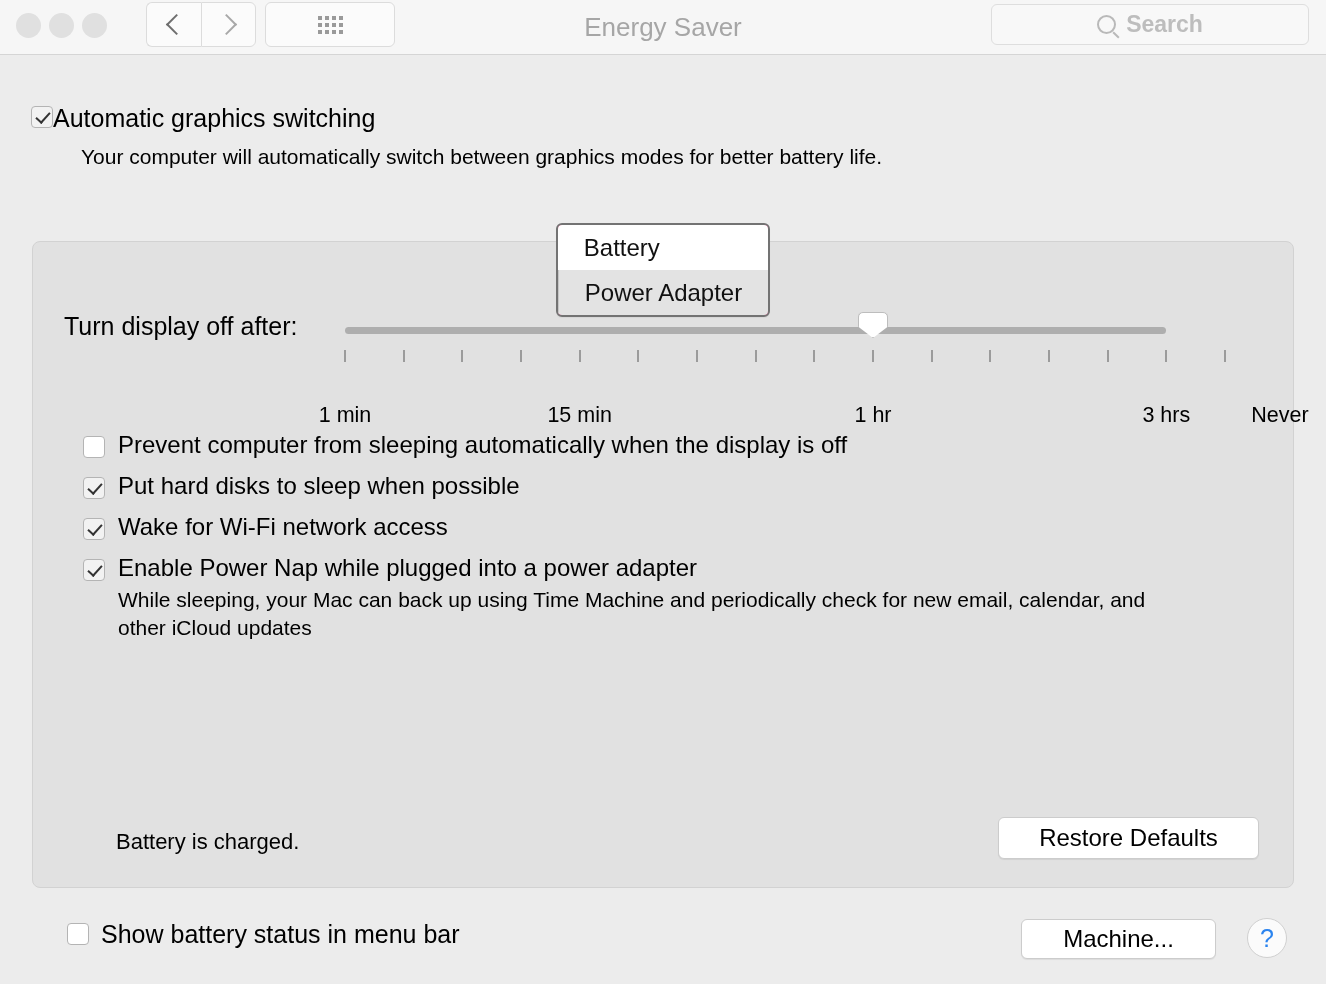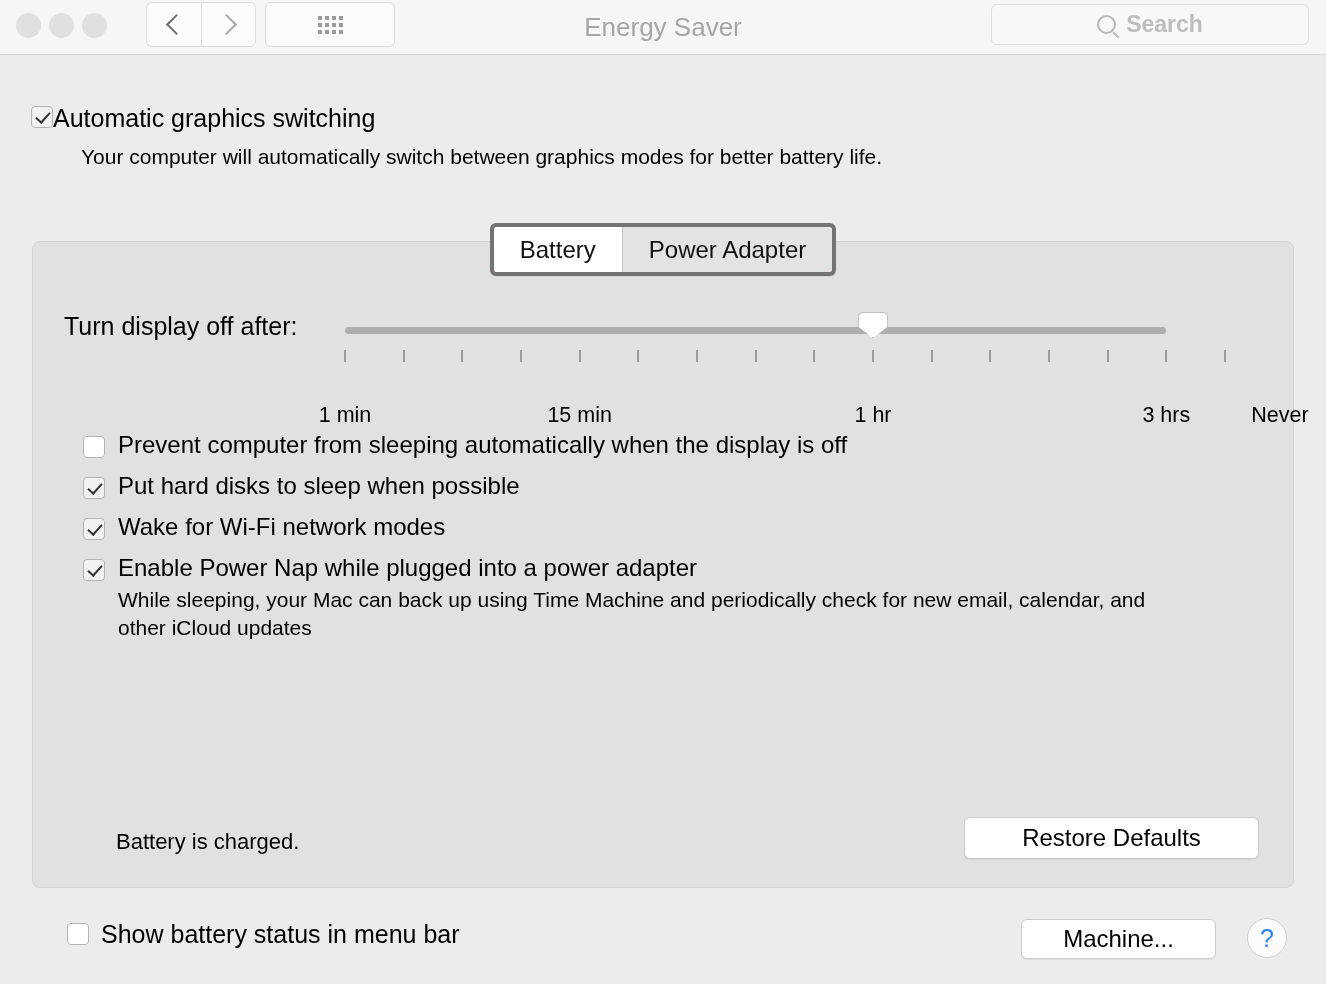--- a/index.html
+++ b/index.html
@@ -160,25 +160,26 @@
   .tab-bar {
     position: absolute;
     left: 0; top: 223px;
     width: 1326px;
     display: flex;
     justify-content: center;
     z-index: 3;
   }
   .tab-seg {
     display: flex;
-    border: 4px solid #737373;
+    border: 2px solid #737373;
     border-radius: 6px;
     overflow: hidden;
     background: #be185d;
     box-shadow: 0 1px 1px rgba(0,0,0,0.05);
+    flex-direction: column;
   }
   .tab {
     padding: 8px 26px;
     font-size: 24px;
     background: #e3e3e3;
     color: #111;
     line-height: 29px;
   }
   .tab.active { background: #fff; }
   .tab + .tab { border-left: 1px solid #c6c6c6; }
@@ -278,21 +279,21 @@
     background: #fff;
     border: 1px solid #ccc;
     border-radius: 6px;
     font-family: "Liberation Sans", sans-serif;
     color: #000;
     box-shadow: 0 1px 1px rgba(0,0,0,0.07);
   }
   .restore-btn {
     position: absolute;
     right: 34px; top: 575px;
-    width: 295px; height: 42px;
+    width: 261px; height: 42px;
     font-size: 24px;
   }
 
   
   .bottom-cb {
     position: absolute;
     left: 31px; top: 923px;
     display: flex;
     align-items: flex-start;
     gap: 12px;
@@ -420,21 +421,21 @@
       <div class="opt-row">
         <span class="cb"></span>
         <span class="label">Prevent computer from sleeping automatically when the display is off</span>
       </div>
       <div class="opt-row">
         <span class="cb checked"></span>
         <span class="label">Put hard disks to sleep when possible</span>
       </div>
       <div class="opt-row">
         <span class="cb checked"></span>
-        <span class="label">Wake for Wi-Fi network modes</span>
+        <span class="label">Wake for Wi-Fi network access</span>
       </div>
       <div class="opt-row">
         <span class="cb checked"></span>
         <span class="label">Enable Power Nap while plugged into a power adapter</span>
       </div>
     </div>
 
   <div class="opt-desc">While sleeping, your Mac can back up using Time Machine and periodically check for new email, calendar, and other iCloud updates</div>
 
   <div class="status-text">Battery is charged.</div>

